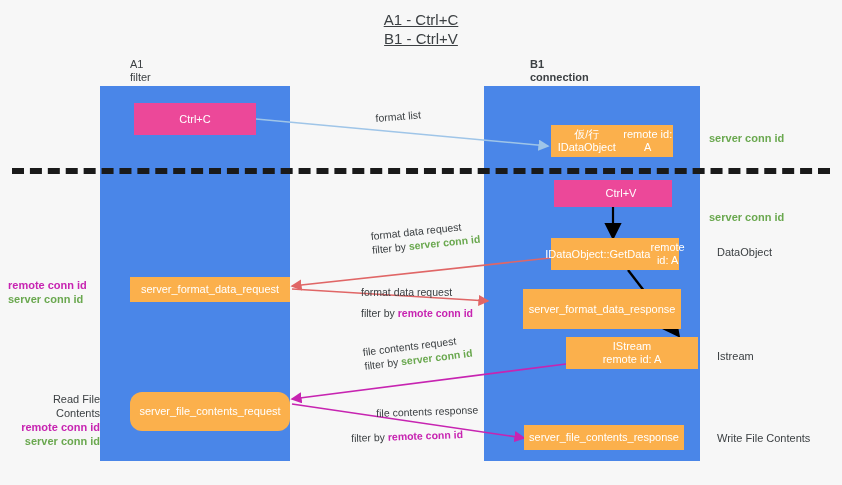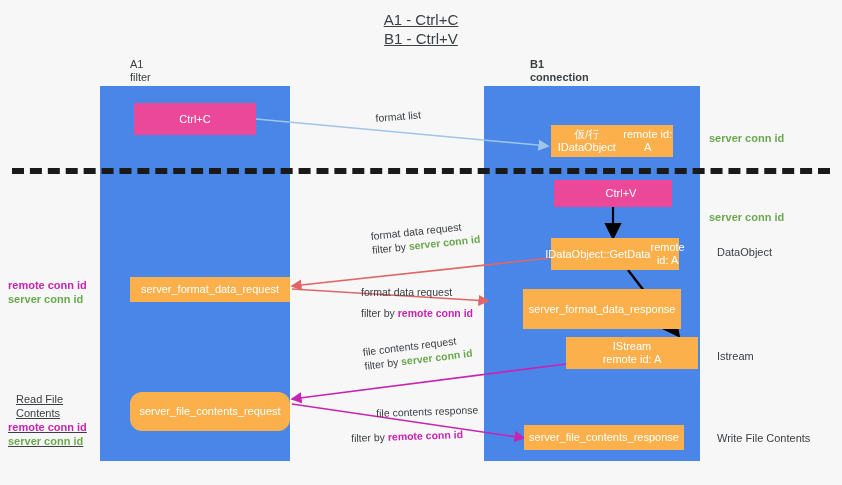--- a/index.html
+++ b/index.html
@@ -157,21 +157,21 @@
 
   <div class="abs side plain-txt" style="left:709px;top:349px;">Istream</div>
 
   <div class="abs side plain-txt" style="left:709px;top:431px;">Write File Contents</div>
 
   <div class="abs side" style="left:8px;top:278px;width:88px;text-align:left;">
     <div class="pink-txt">remote conn id</div>
     <div class="green-txt">server conn id</div>
   </div>
 
-  <div class="abs side" style="left:8px;top:392px;width:92px;text-align:left;text-decoration:underline;">
+  <div class="abs side" style="left:8px;top:392px;width:92px;text-align:right;">
     <div class="plain-txt">Read File Contents</div>
     <div class="pink-txt">remote conn id</div>
     <div class="green-txt">server conn id</div>
   </div>
 
   <div class="abs arrow-label" style="left:375px;top:111px;transform:rotate(-4.5deg);transform-origin:left top;">format list</div>
 
   <div class="abs arrow-label" style="left:370px;top:229px;transform:rotate(-6deg);transform-origin:left top;">
     <div>format data request</div>
     <div><span>filter by </span><span class="green-txt">server conn id</span></div>

